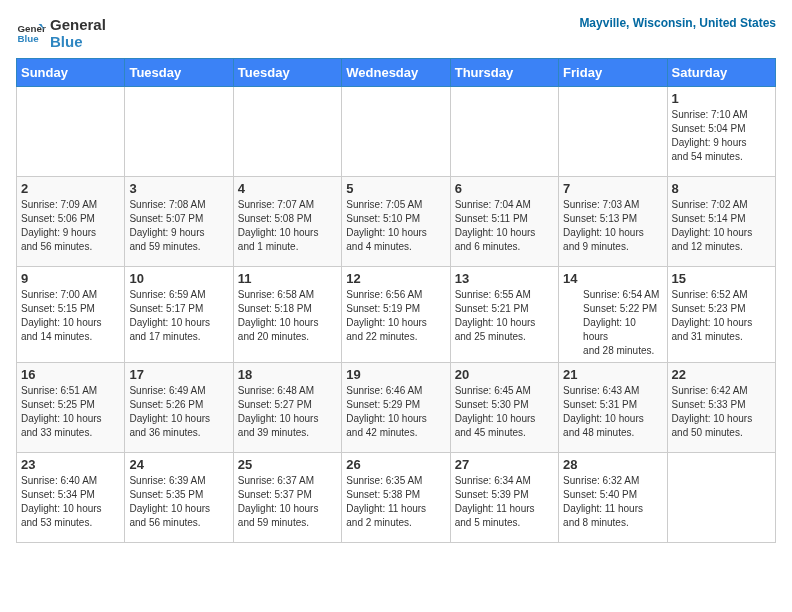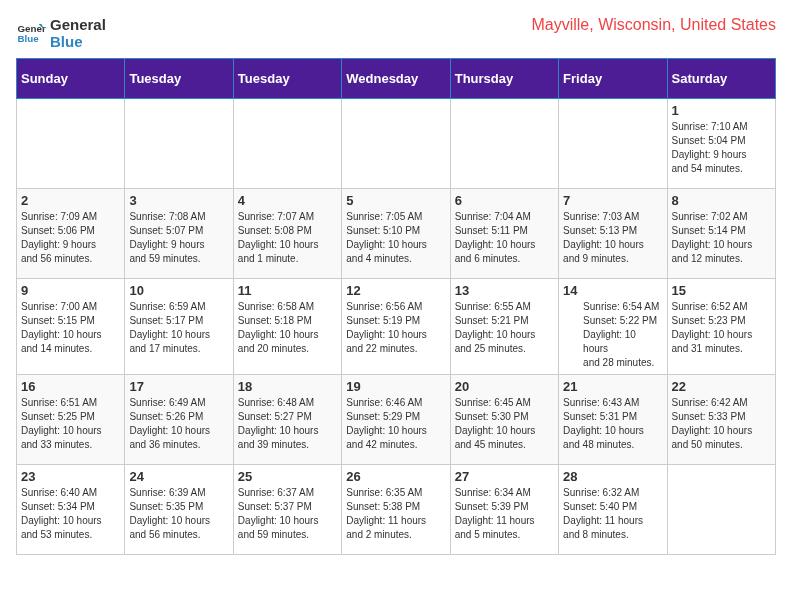--- a/index.html
+++ b/index.html
@@ -27,34 +27,35 @@
     }
     .title-area {
       text-align: right;
     }
     .calendar-title {
       font-size: 32px;
       font-weight: bold;
       color: #333;
     }
     .calendar-subtitle {
-      font-size: 16px;
-      color: #ef4444;
+      font-size: 12px;
+      color: #0369a1;
+      font-weight: bold;
     }
     table {
       width: 100%;
       border-collapse: collapse;
       table-layout: fixed;
     }
     thead tr th {
-      background: #4c1d95;
+      background: #3b82f6;
       color: #fff;
       font-size: 13px;
       font-weight: bold;
-      padding: 12px 4px;
+      padding: 6px 4px;
       text-align: left;
       border: 1px solid #2e86c1;
     }
     tbody tr td {
       border: 1px solid #ccc;
       vertical-align: top;
       padding: 4px 4px;
       min-height: 90px;
       height: 90px;
       font-size: 10.5px;

